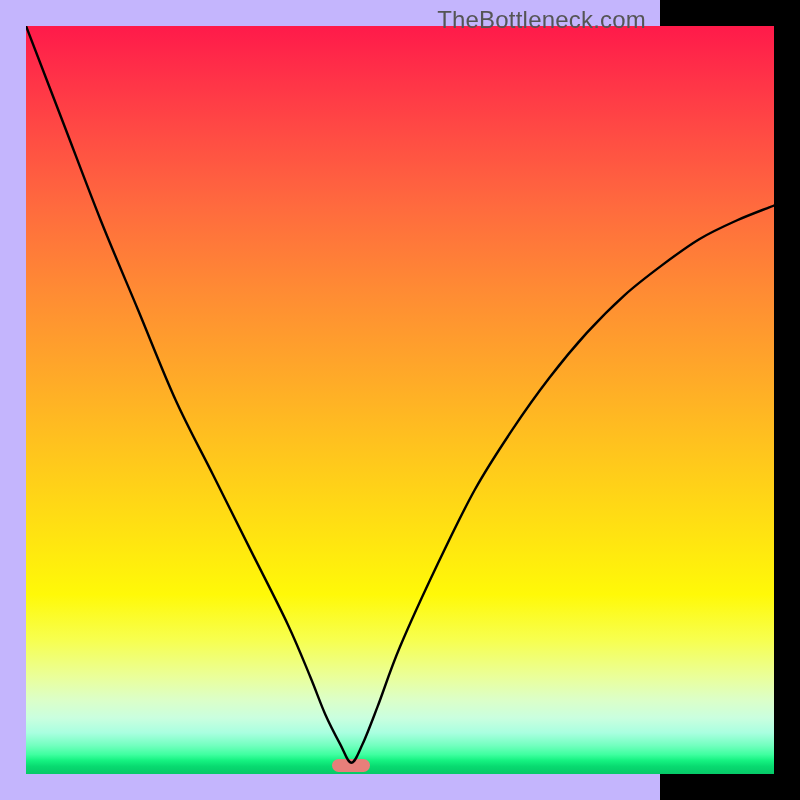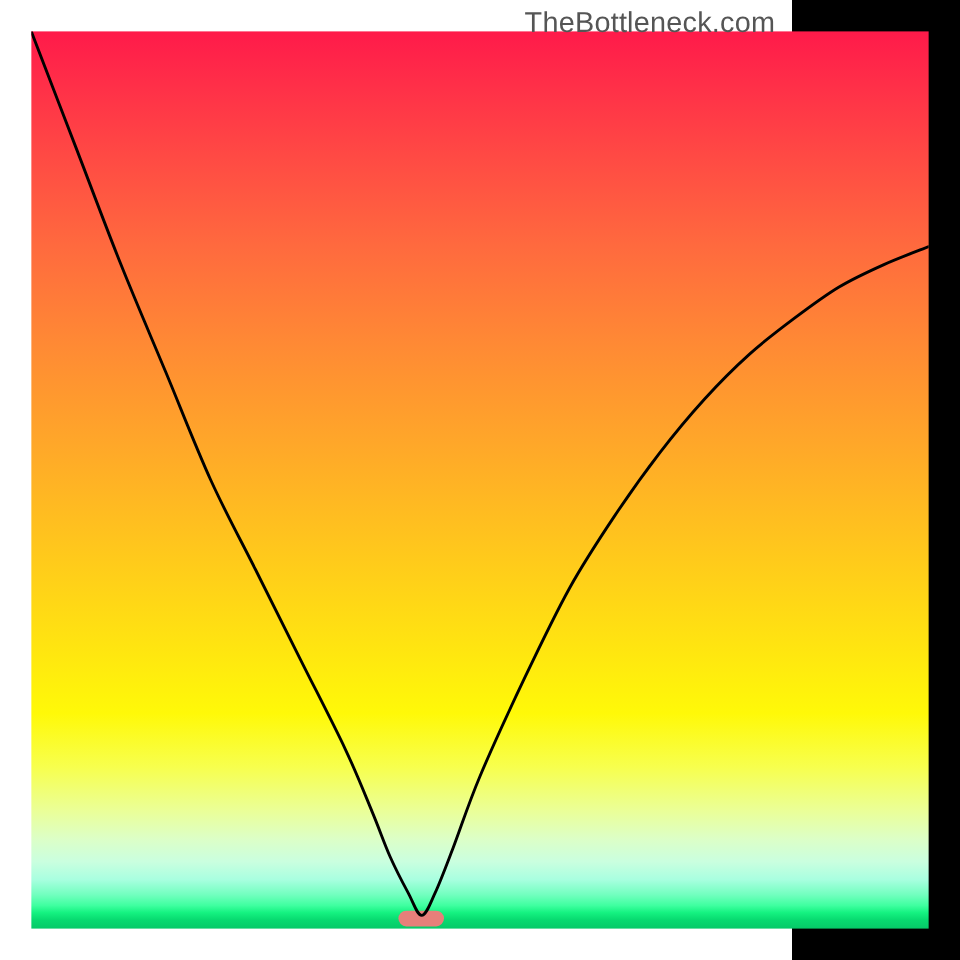--- a/index.html
+++ b/index.html
@@ -8,21 +8,21 @@
     width: 800px;
     height: 800px;
     background: #000;
     overflow: hidden;
     font-family: Arial, Helvetica, sans-serif;
   }
   .frame {
     position: relative;
     width: 660px;
     height: 800px;
-    background: #ffffff;
+    background: #c4b5fd;
   }
   .watermark {
     position: absolute;
     top: 6px;
     right: 14px;
     color: #555;
     font-size: 24px;
     font-weight: 500;
     letter-spacing: 0.2px;
     z-index: 5;

